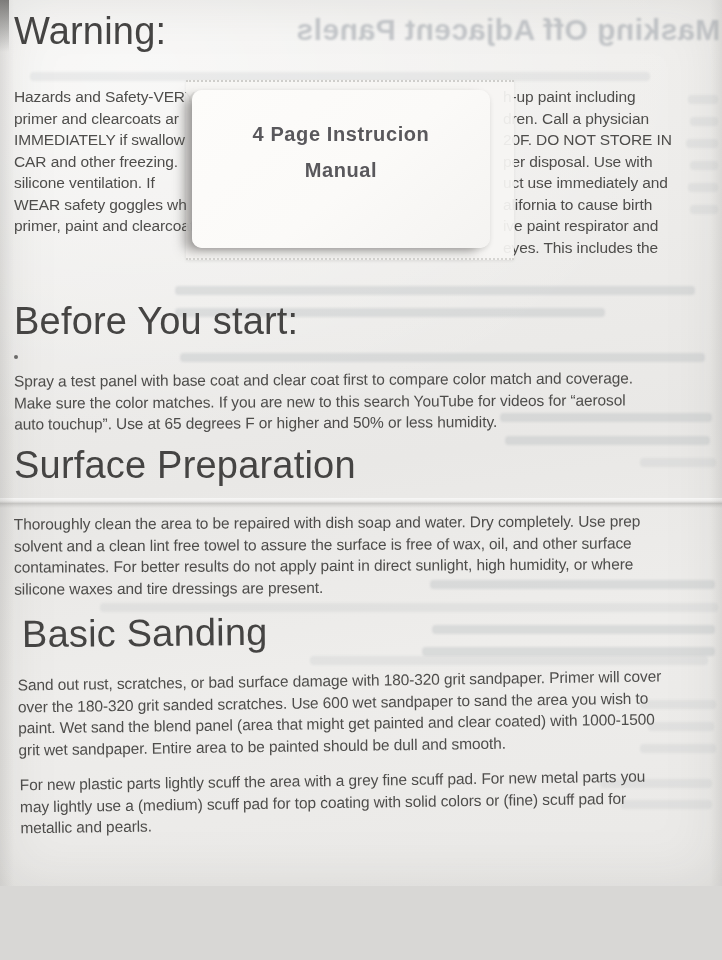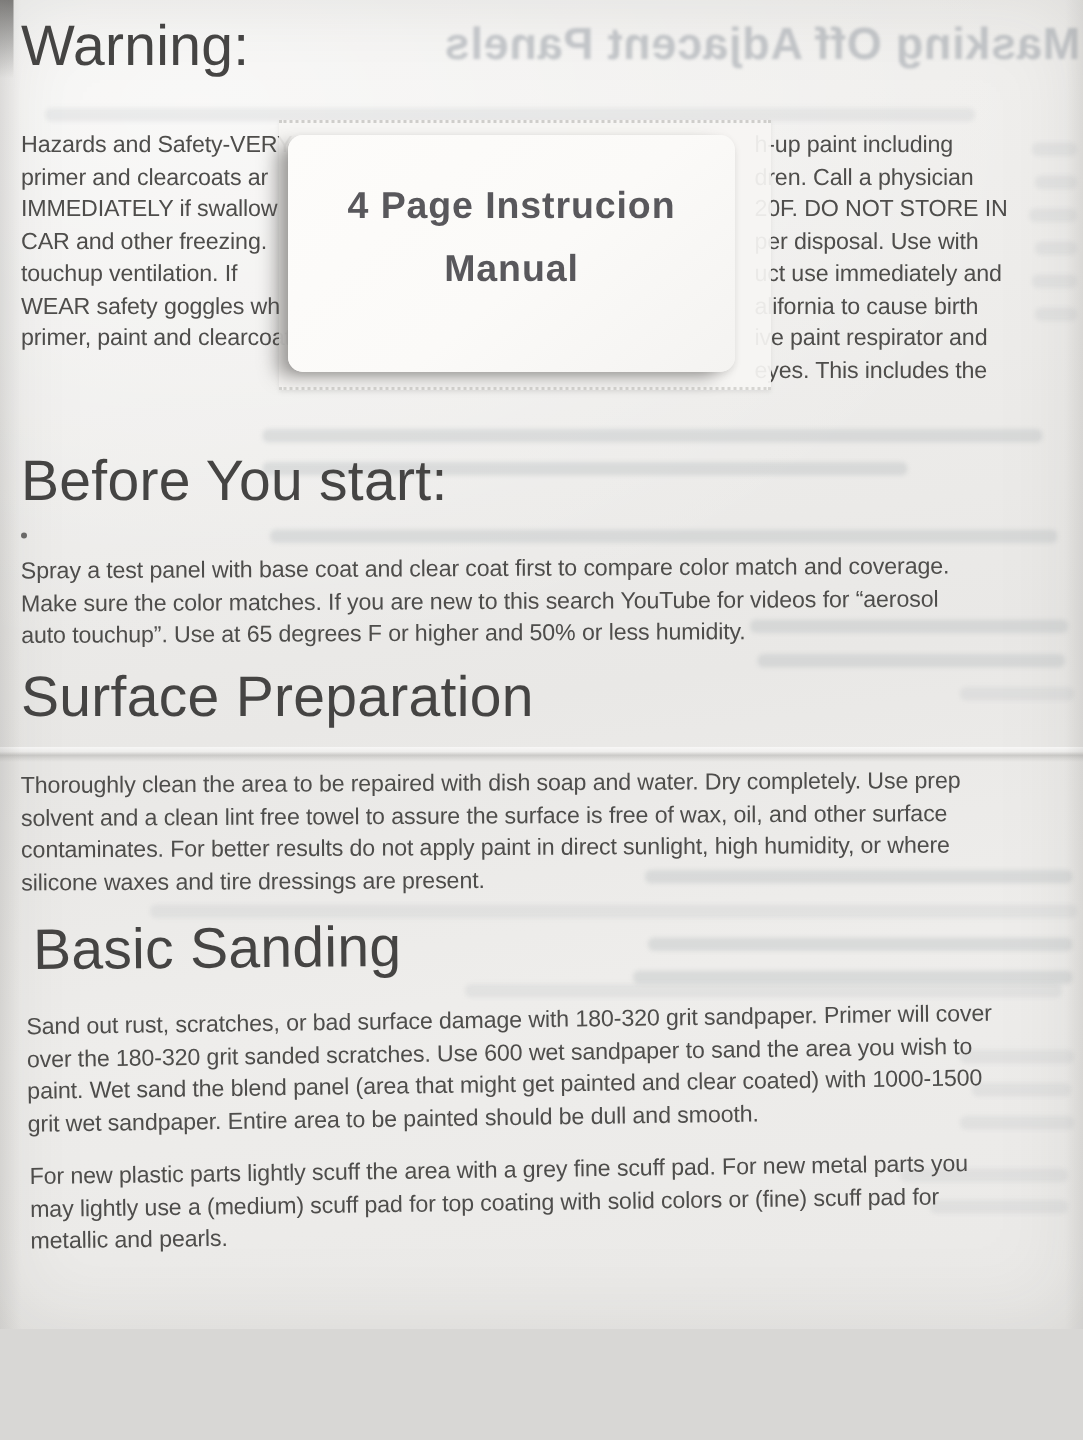--- a/index.html
+++ b/index.html
@@ -42,21 +42,21 @@
 
   
   .sticker-backing{position:absolute;left:186px;top:80px;width:328px;height:176px;
     background:rgba(246,245,243,0.93);
     border-top:2px dotted #cfcecb;border-bottom:2px dotted #d6d5d2;
     box-shadow:0 1px 3px rgba(0,0,0,0.07);}
   .sticker-label{position:absolute;left:6px;top:8px;width:298px;height:158px;border-radius:10px;
     box-sizing:border-box;display:flex;flex-direction:column;align-items:center;padding-top:33px;
     background:linear-gradient(140deg,#fdfcfa 0%,#fbfaf8 55%,#f4f3f1 100%);
     box-shadow:-10px 5px 11px -2px rgba(84,82,79,0.5),0 2px 5px rgba(0,0,0,0.1);}
-  .sticker-title,.sticker-subtitle{font-size:25px;font-weight:700;color:#59585c;letter-spacing:0.6px;white-space:nowrap;}
+  .sticker-title,.sticker-subtitle{font-size:20px;font-weight:700;color:#59585c;letter-spacing:0.6px;white-space:nowrap;}
   .sticker-subtitle{margin-top:13px;}
 
   
   .ghost-heading{position:absolute;left:296px;top:13px;font-size:30px;font-weight:600;
     white-space:nowrap;color:rgba(148,154,161,0.5);transform:scaleX(-1);
     filter:blur(1.1px);letter-spacing:0.5px;}
   .ghost{position:absolute;height:9px;border-radius:4px;
     background:rgba(167,172,177,0.28);filter:blur(1.3px);}
   .ghost.light{background:rgba(167,172,177,0.17);}
 </style>
@@ -91,21 +91,21 @@
   <div class="ghost light" style="left:620px;top:800px;width:92px"></div>
 
   <div class="crease"></div>
 
   <div class="heading h-warning">Warning:</div>
   <div class="para p-warn-left">
     <div>Hazards and Safety-VERY</div>
     <div>primer and clearcoats ar</div>
     <div>IMMEDIATELY if swallow</div>
     <div>CAR and other freezing.</div>
-    <div>touchup ventilation. If</div>
+    <div>silicone ventilation. If</div>
     <div>WEAR safety goggles wh</div>
     <div>primer, paint and clearcoat.</div>
   </div>
   <div class="para p-warn-right">
     <div>h-up paint including</div>
     <div>dren. Call a physician</div>
     <div>20F. DO NOT STORE IN</div>
     <div>per disposal. Use with</div>
     <div>uct use immediately and</div>
     <div>alifornia to cause birth</div>

